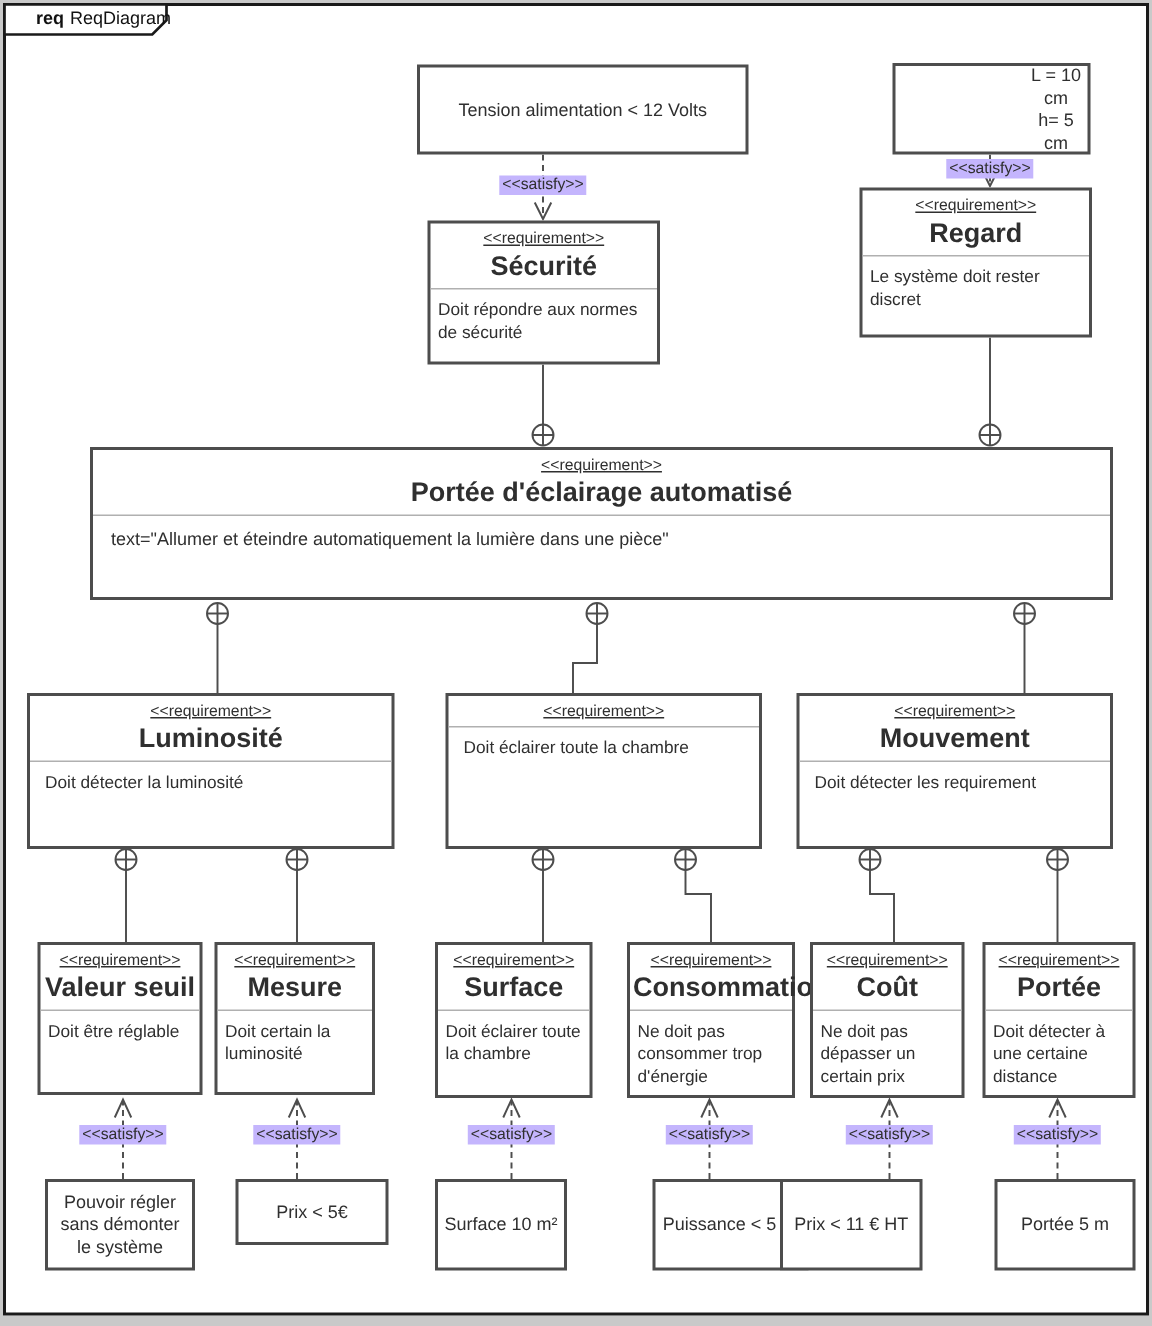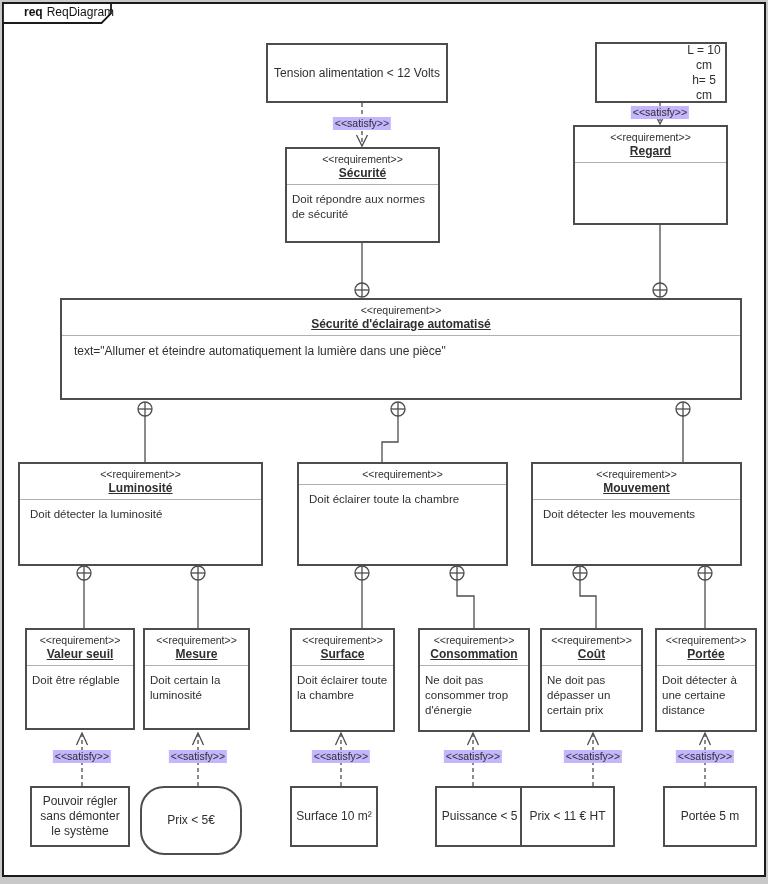--- a/index.html
+++ b/index.html
@@ -30,22 +30,22 @@
     border:2px solid #4d4d4d;z-index:2;
   }
   .note-box{
     display:flex;align-items:center;justify-content:center;text-align:center;
     font-size:12px;line-height:1.25;padding:2px;
   }
   .pre{white-space:pre-line;padding-left:44px;}
   .req-head{
     text-align:center;padding:4px 2px 3px 2px;border-bottom:1px solid #b0b0b0;
   }
-  .stereo{font-size:10.5px;line-height:1.2;}
-  .req-name{font-size:12px;font-weight:bold;line-height:1.3;text-decoration:underline;}
+  .stereo{font-size:10.5px;line-height:1.2;text-decoration:underline;}
+  .req-name{font-size:18px;font-weight:bold;line-height:1.3;}
   .req-body{font-size:11.5px;line-height:1.3;padding:7px 5px;text-align:left;}
   .req-body.wide{padding:8px 12px;font-size:12px;}
   .sat-label{
     position:absolute;z-index:3;transform:translateX(-50%);
     background:#c4b5fd;font-size:10.5px;line-height:13px;padding:0 2px;color:#2f2f2f;
     white-space:nowrap;
   }
 </style>
 </head>
 <body>
@@ -124,47 +124,48 @@
 
     <path class="line" d="M705,786 V734"></path>
     <path class="arrow" d="M699.5,745 L705,733 L710.5,745"></path>
   </g>
 </svg>
 
 <div class="tab-text">
   <span class="kw">req</span><span>ReqDiagram</span>
 </div>
 
-<div class="box note-box" style="left:266px;top:43px;width:182px;height:60px;">
+<div class="box note-box" style="left:278px;top:43px;width:221px;height:60px;">
   <span>Tension alimentation &lt; 12 Volts</span>
 </div>
 <div class="box note-box pre" style="left:595px;top:42px;width:132px;height:61px;">
   <span class="pre">L = 10 cm
 h= 5 cm</span>
 </div>
 
 <div class="box" style="left:285px;top:147px;width:155px;height:96px;">
   <div class="req-head">
     <div class="stereo">&lt;&lt;requirement&gt;&gt;</div>
     <div class="req-name">Sécurité</div>
   </div>
   <div class="req-body">Doit répondre aux normes de sécurité</div>
 </div>
 
 <div class="box" style="left:573px;top:125px;width:155px;height:100px;">
   <div class="req-head">
     <div class="stereo">&lt;&lt;requirement&gt;&gt;</div>
     <div class="req-name">Regard</div>
   </div>
+  <div class="req-body">Le système doit rester discret</div>
 </div>
 
 <div class="box" style="left:60px;top:298px;width:682px;height:102px;">
   <div class="req-head">
     <div class="stereo">&lt;&lt;requirement&gt;&gt;</div>
-    <div class="req-name">Sécurité d'éclairage automatisé</div>
+    <div class="req-name">Portée d'éclairage automatisé</div>
   </div>
   <div class="req-body wide">text="Allumer et éteindre automatiquement la lumière dans une pièce"</div>
 </div>
 
 <div class="box" style="left:18px;top:462px;width:245px;height:104px;">
   <div class="req-head">
     <div class="stereo">&lt;&lt;requirement&gt;&gt;</div>
     <div class="req-name">Luminosité</div>
   </div>
   <div class="req-body" style="padding-left:10px;">Doit détecter la luminosité</div>
@@ -173,21 +174,21 @@
   <div class="req-head">
     <div class="stereo">&lt;&lt;requirement&gt;&gt;</div>
   </div>
   <div class="req-body" style="padding-left:10px;">Doit éclairer toute la chambre</div>
 </div>
 <div class="box" style="left:531px;top:462px;width:211px;height:104px;">
   <div class="req-head">
     <div class="stereo">&lt;&lt;requirement&gt;&gt;</div>
     <div class="req-name">Mouvement</div>
   </div>
-  <div class="req-body" style="padding-left:10px;">Doit détecter les mouvements</div>
+  <div class="req-body" style="padding-left:10px;">Doit détecter les requirement</div>
 </div>
 
 <div class="box" style="left:25px;top:628px;width:110px;height:102px;">
   <div class="req-head">
     <div class="stereo">&lt;&lt;requirement&gt;&gt;</div>
     <div class="req-name">Valeur seuil</div>
   </div>
   <div class="req-body">Doit être réglable</div>
 </div>
 <div class="box" style="left:143px;top:628px;width:107px;height:102px;">
@@ -222,21 +223,21 @@
   <div class="req-head">
     <div class="stereo">&lt;&lt;requirement&gt;&gt;</div>
     <div class="req-name">Portée</div>
   </div>
   <div class="req-body">Doit détecter à une certaine distance</div>
 </div>
 
 <div class="box note-box" style="left:30px;top:786px;width:100px;height:61px;">
   <span>Pouvoir régler sans démonter le système</span>
 </div>
-<div class="box note-box" style="left:140px;top:786px;width:102px;height:69px;border-radius:24px;">
+<div class="box note-box" style="left:157px;top:786px;width:102px;height:44px;">
   <span>Prix &lt; 5€</span>
 </div>
 <div class="box note-box" style="left:290px;top:786px;width:88px;height:61px;">
   <span>Surface 10 m²</span>
 </div>
 <div class="box note-box" style="left:435px;top:786px;width:104px;height:61px;">
   <span>Puissance &lt; 5 W</span>
 </div>
 <div class="box note-box" style="left:520px;top:786px;width:95px;height:61px;">
   <span>Prix &lt; 11 € HT</span>

